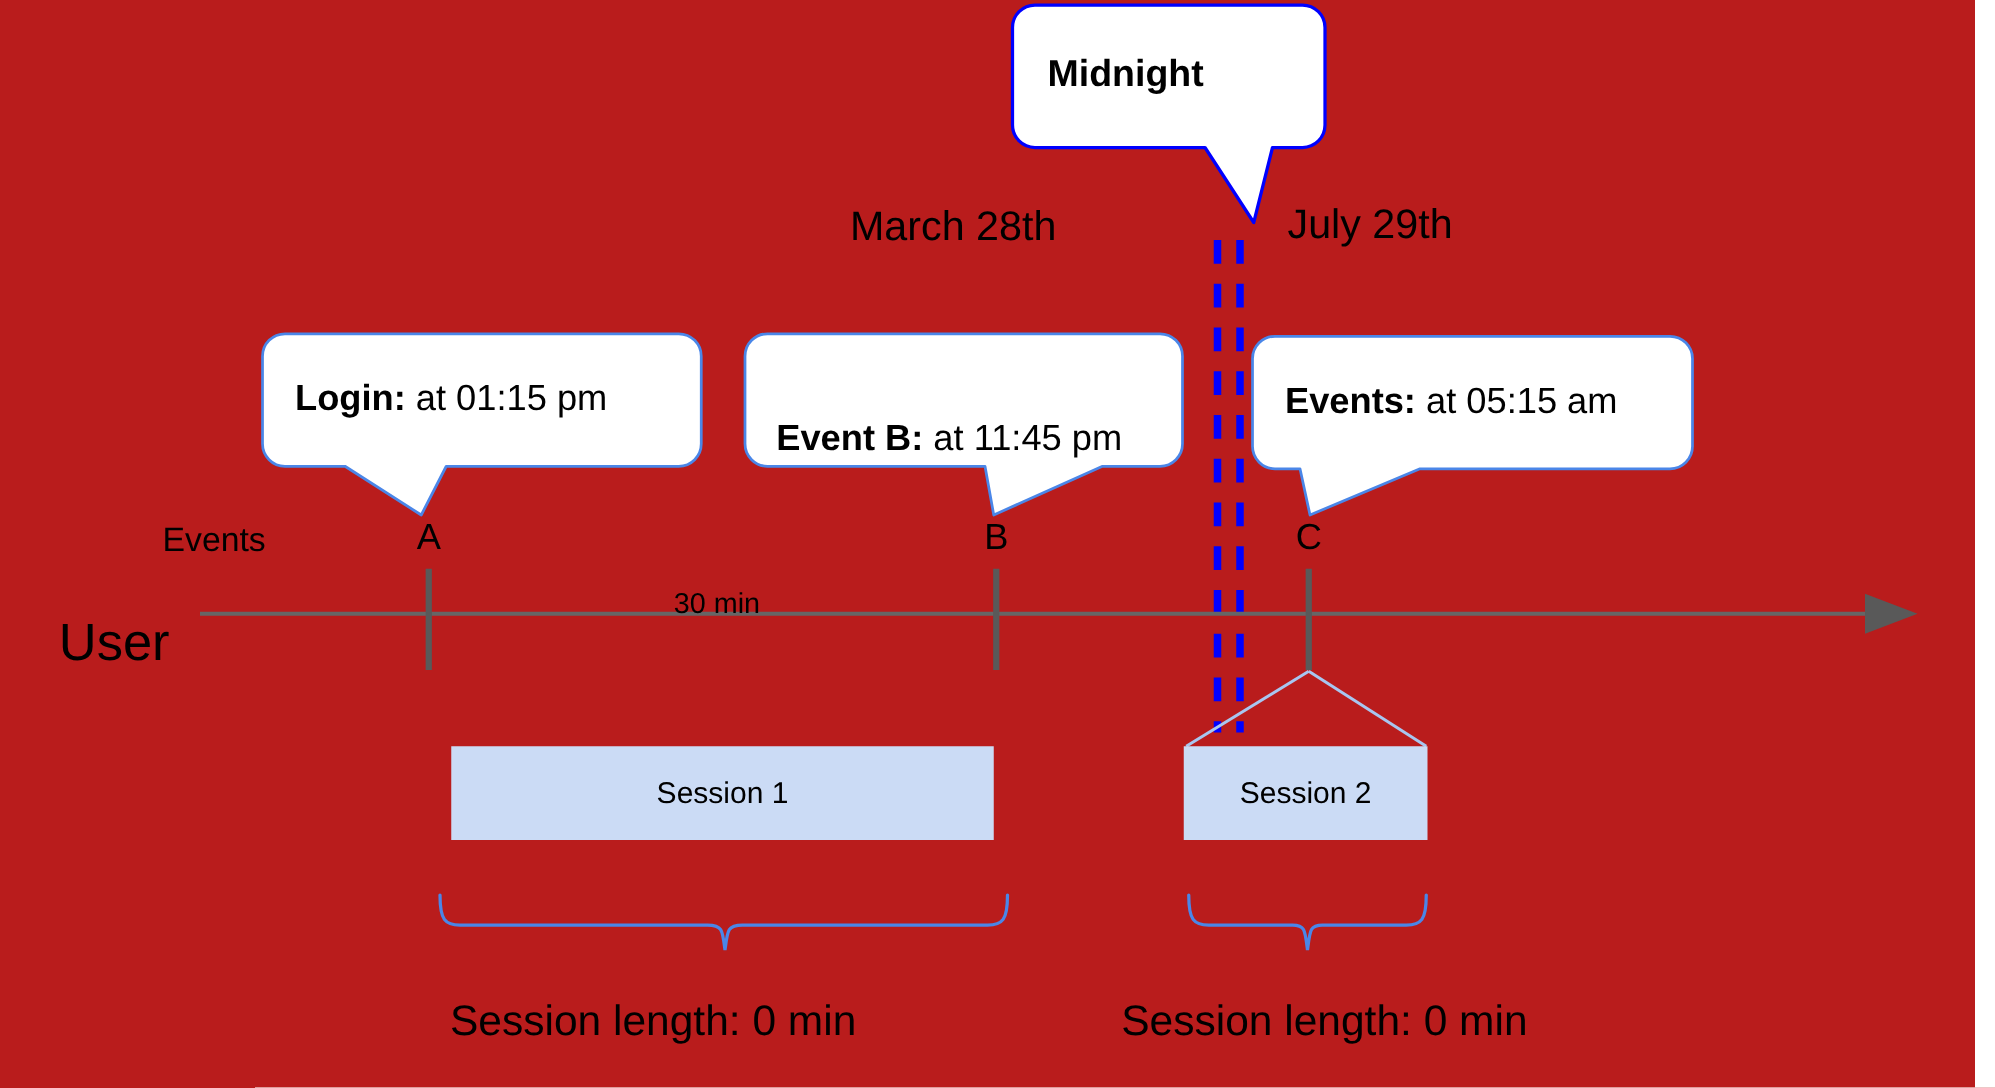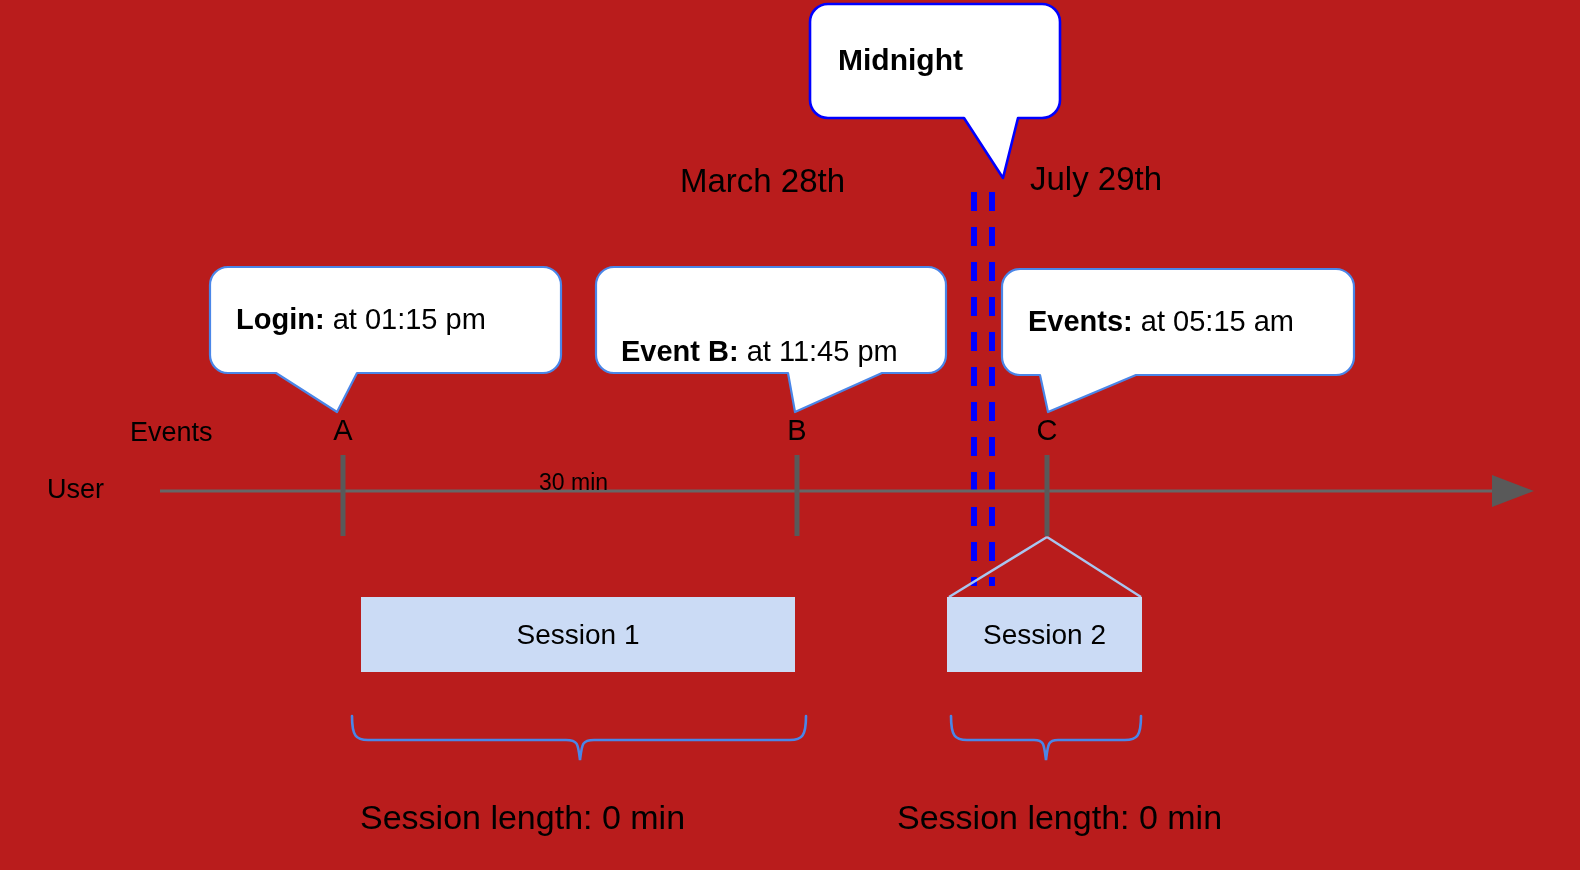--- a/index.html
+++ b/index.html
@@ -45,46 +45,47 @@
     white-space: nowrap;
   }
   .lbl-date {
     position: absolute;
     font-size: 33px;
     color: #000000;
     white-space: nowrap;
   }
   .lbl-user {
     position: absolute;
+    font-size: 42px;
+    color: #000000;
+    white-space: nowrap;
+    margin-top: 16px;
+  }
+  .lbl-events {
+    position: absolute;
     font-size: 27px;
     color: #000000;
     white-space: nowrap;
   }
-  .lbl-events {
-    position: absolute;
-    font-size: 27px;
-    color: #000000;
-    white-space: nowrap;
-  }
   .lbl-event-pt {
     position: absolute;
     font-size: 29px;
     color: #000000;
     white-space: nowrap;
     text-align: center;
   }
   .lbl-duration {
     position: absolute;
     font-size: 23px;
     color: #000000;
     white-space: nowrap;
   }
   .lbl-session {
     position: absolute;
-    font-size: 28px;
+    font-size: 24px;
     color: #000000;
     white-space: nowrap;
     text-align: center;
   }
   .lbl-sesslen {
     position: absolute;
     font-size: 34px;
     color: #000000;
     white-space: nowrap;
   }

